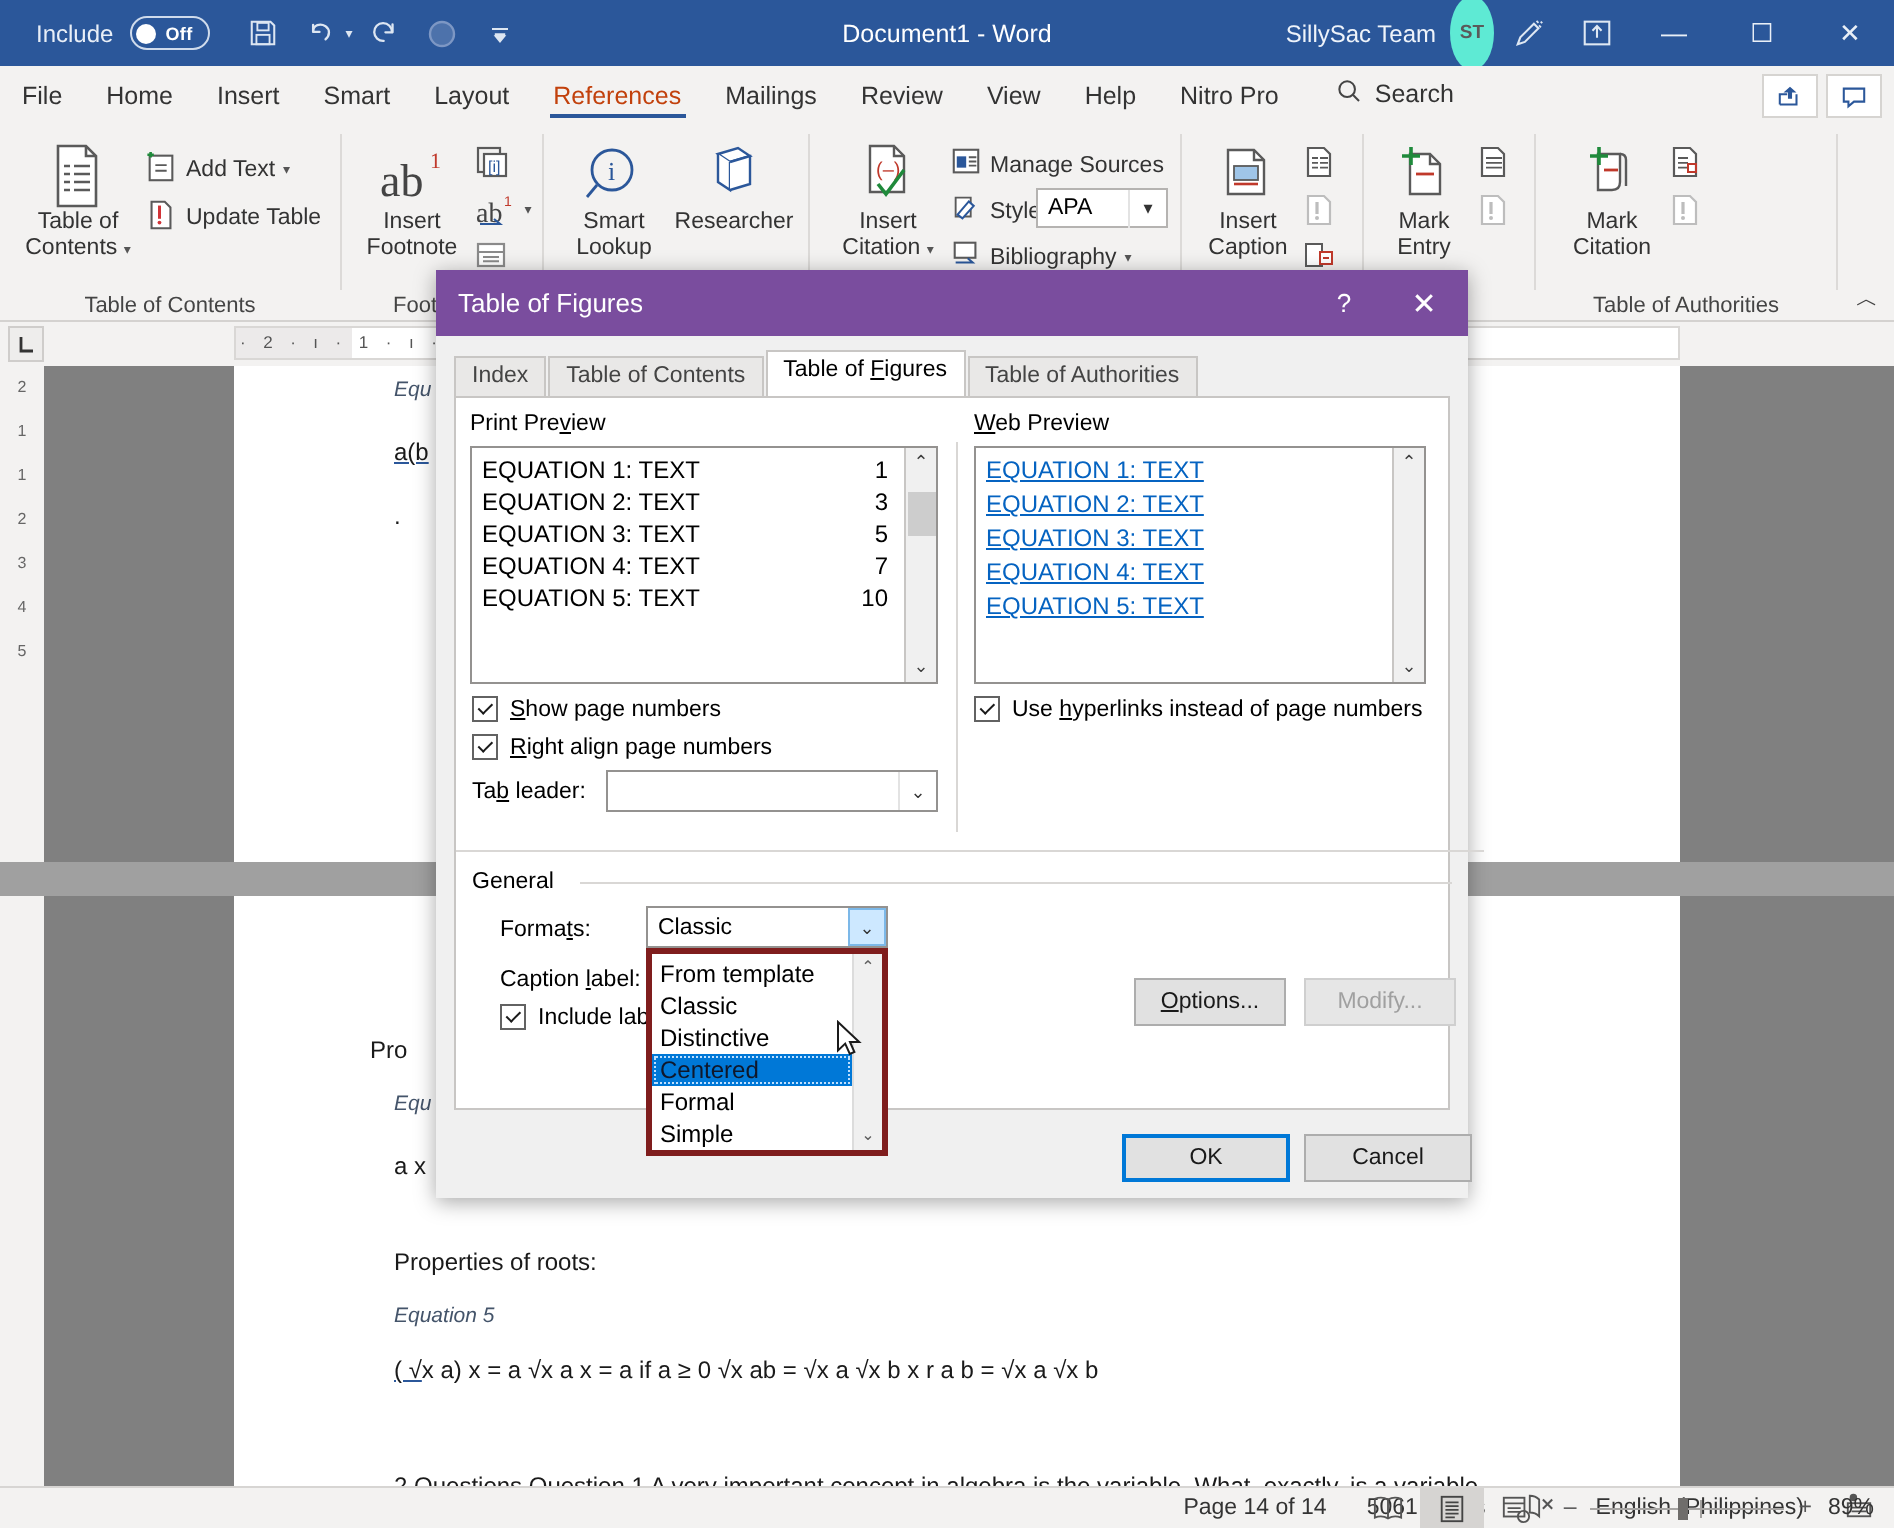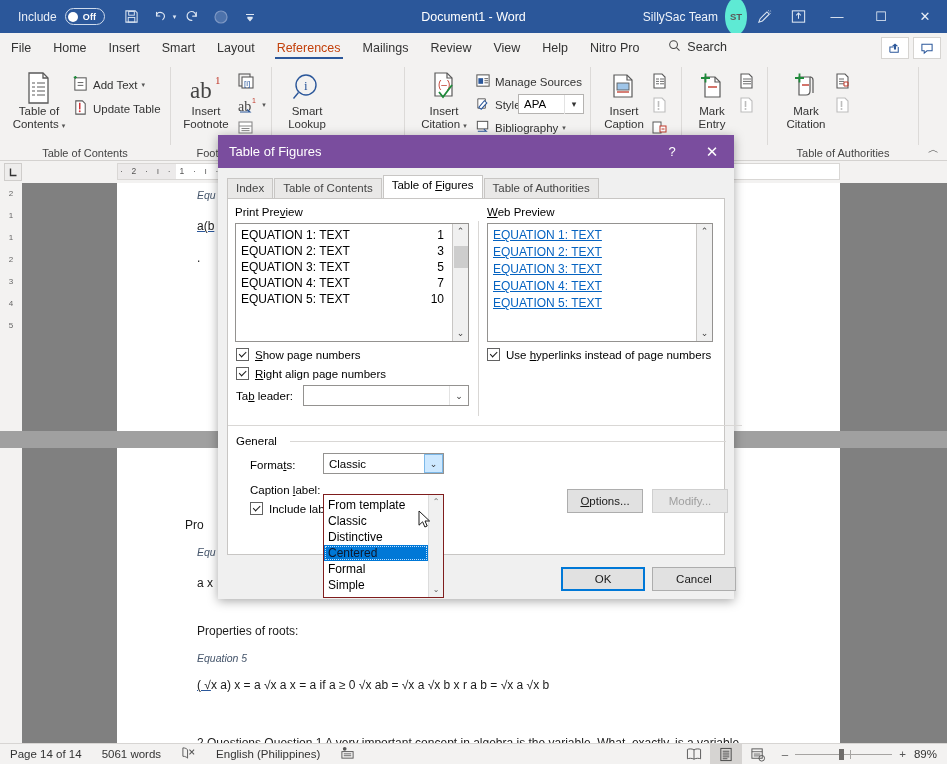--- a/index.html
+++ b/index.html
@@ -178,21 +178,21 @@
     display: flex; align-items: center; font-size: 11.5px; color: #000;
   }
   .combo .val { flex: 1; padding-left: 5px; }
   .combo .arrowbtn {
     width: 19px; height: 19px; display: flex; align-items: center; justify-content: center;
     font-size: 9px; color: #333; border-left: 1px solid #e3e3e3;
   }
   .combo.open .arrowbtn { background: #cde8ff; border: 1px solid #7cb8e8; }
 
   .droplist {
-    position: absolute; background: #ffffff; border: 1px solid #7f1d1d; z-index: 40; margin-top: 20px;
+    position: absolute; background: #ffffff; border: 3px solid #7f1d1d; z-index: 40;
   }
   .dl-item { font-size: 12px; color: #000; padding: 0 4px; height: 16px; line-height: 16px; }
   .dl-item.sel { background: #0078d7; color: #0f172a; outline: 1px dotted #bfe0ff; outline-offset: -2px; }
   .dl-sb {
     position: absolute; top: 0; right: 0; width: 15px; height: 100%; background: #f0f0f0;
     border-left: 1px solid #dcdcdc; display: flex; flex-direction: column; justify-content: space-between;
     align-items: center; font-size: 8px; color: #606060;
   }
 
   .btn {
@@ -201,21 +201,21 @@
   }
   .btn.disabled { color: #a0a0a0; background: #e6e6e6; border-color: #cfcfcf; }
   .btn.default { border: 2px solid #0078d7; background: #e1e1e1; }
 
   .cursor-arrow { position: absolute; z-index: 60; width: 13px; height: 19px; }
 
   
   .statusbar {
     position: absolute; bottom: 0; left: 0; width: 947px; height: 21px;
     background: #f3f2f1; border-top: 1px solid #d7d5d3;
-    display: flex; align-items: center; font-size: 11.5px; color: #333333;
+    display: flex; align-items: center; font-size: 11.5px; color: #333333; justify-content: flex-end;
   }
   .sb-item { padding: 0 10px; white-space: nowrap; }
   .sb-right { position: absolute; right: 0; display: flex; align-items: center; height: 21px; }
   .viewbtn { width: 32px; height: 21px; display: flex; align-items: center; justify-content: center; color: #444; font-size: 13px; }
   .viewbtn.active { background: #d6d4d2; }
   .zoomslider { display: flex; align-items: center; gap: 7px; padding: 0 8px; color: #555; }
   .ztrack { position: relative; width: 97px; height: 1px; background: #a6a4a2; }
   .zthumb { position: absolute; left: 44px; top: -5px; width: 5px; height: 11px; background: #6f6d6b; }
   .zmark { position: absolute; left: 55px; top: -4px; width: 1px; height: 9px; background: #a6a4a2; }
   .zpct { padding-right: 10px; color: #333; }
@@ -403,20 +403,30 @@
       <div class="bigbtn" style="left:6px;top:8px;width:58px;">
         <span class="bicon">
           <svg width="32" height="34" viewBox="0 0 32 34">
               <circle cx="15" cy="14" r="10" fill="none" stroke="#2b579a" stroke-width="1.4"></circle>
               <path d="M7.5 21.5 L2.5 27.5" stroke="#2b579a" stroke-width="1.4"></path>
               <text x="13" y="19" font-family="Liberation Serif, serif" font-size="13" fill="#2b579a">i</text>
             </svg>
         </span>
         <span>Smart</span>
         <span>Lookup</span>
+      </div>
+      <div class="bigbtn" style="left:62px;top:8px;width:66px;">
+        <span class="bicon">
+          <svg width="32" height="34" viewBox="0 0 32 34">
+              <path d="M8 6 L18 3 L24 7 L14 10z" fill="#fff" stroke="#2b579a" stroke-width="1.2"></path>
+              <path d="M8 6 v14 l6 4 V10" fill="#fff" stroke="#2b579a" stroke-width="1.2"></path>
+              <path d="M14 10 l10 -3 v14 l-10 3" fill="#fff" stroke="#2b579a" stroke-width="1.2"></path>
+            </svg>
+        </span>
+        <span>Researcher</span>
       </div>
       <div class="glabel"></div>
     </div>
     <div class="rsep" style="left:404px;"></div>
 
     <div class="rgroup" style="left:405px;width:185px;">
       <div class="bigbtn" style="left:8px;top:8px;width:62px;">
         <span class="bicon">
           <svg width="30" height="34" viewBox="0 0 30 34">
               <path d="M6 2h12l5 5v18H6z" fill="#fff" stroke="#5a5a5a" stroke-width="1.2"></path>

